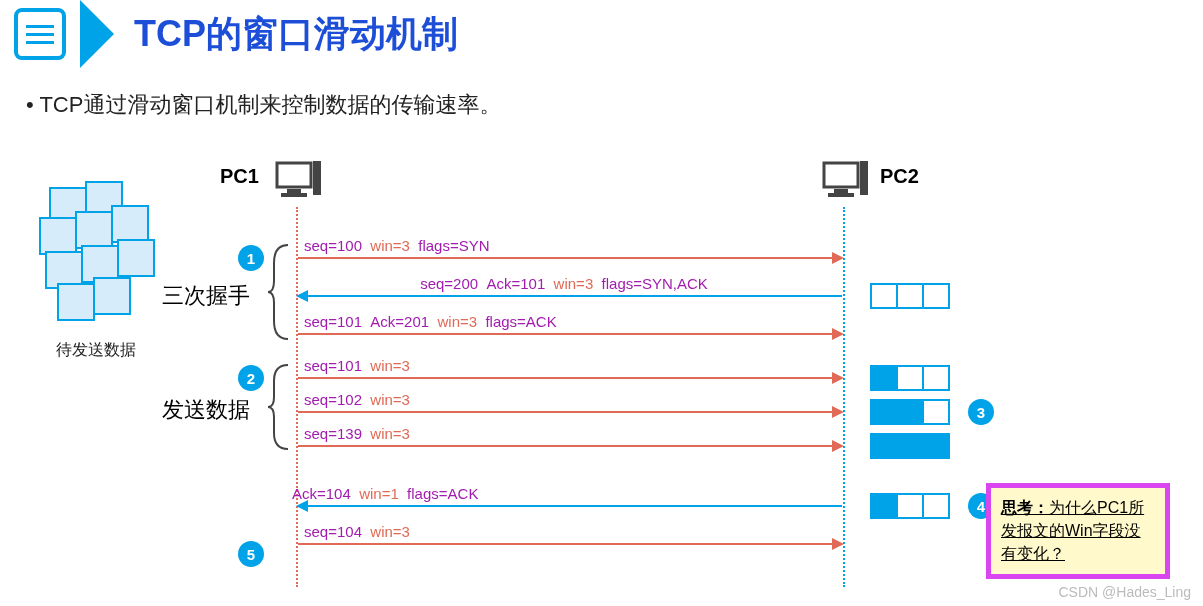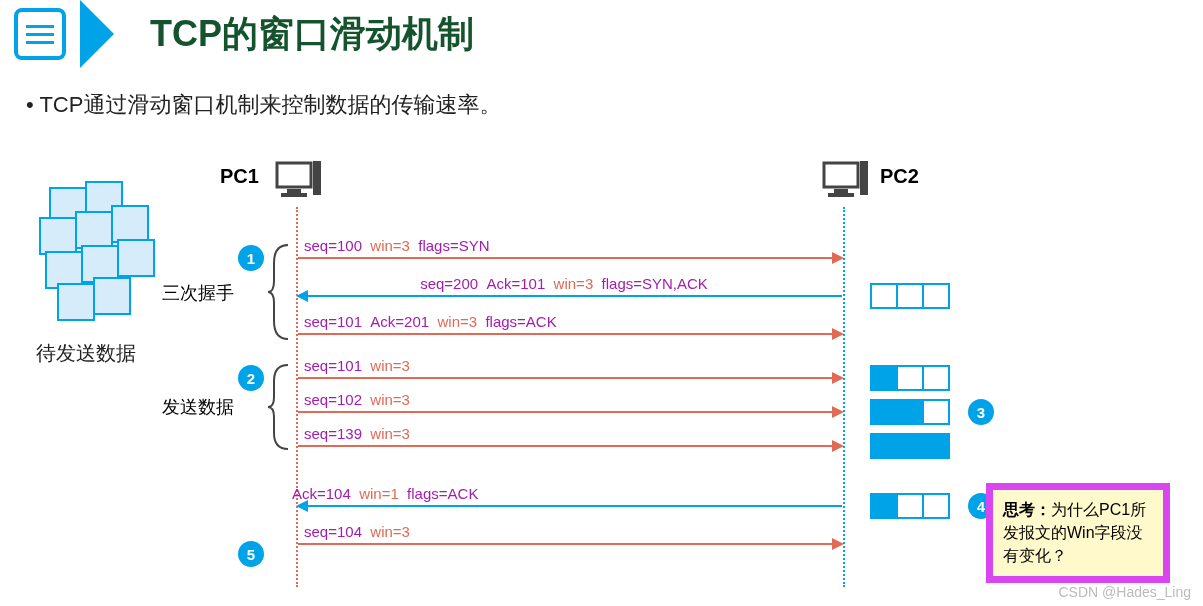--- a/index.html
+++ b/index.html
@@ -4,29 +4,29 @@
 <style>
   * { box-sizing: border-box; margin: 0; padding: 0; }
   body { width: 1203px; height: 606px; font-family: "Microsoft YaHei", Arial, sans-serif; background: #fff; position: relative; overflow: hidden; }
 
   
   .header { display: flex; align-items: center; height: 68px; }
   .header-icon-wrap { display: flex; align-items: center; }
   .doc-icon { width: 52px; height: 52px; border: 4px solid #00a2e8; border-radius: 8px; margin-left: 14px; display:flex; align-items:center; justify-content:center; position:relative;}
   .doc-icon-inner { width: 28px; height: 3px; background:#00a2e8; box-shadow: 0 -8px 0 #00a2e8, 0 8px 0 #00a2e8;}
   .chevron { width: 0; height: 0; border-top: 34px solid transparent; border-bottom: 34px solid transparent; border-left: 34px solid #00a2e8; margin-left: 14px;}
-  .title { font-size: 36px; font-weight: 700; color: #14532d; margin-left: 36px; }
+  .title { font-size: 36px; font-weight: 700; color: #1d4ed8; margin-left: 20px; }
 
   .bullet-row { margin: 22px 0 10px 26px; font-size: 22px; color:#222;}
   .bullet-row::before { content:"• "; }
 
   
   .pending { position:absolute; left: 36px; top: 180px; width: 120px; }
   .pending svg { display:block; }
-  .pending-label { text-align:left; font-size:20px; margin-top:10px; color:#222;}
+  .pending-label { text-align:center; font-size:16px; margin-top:10px; color:#222;}
 
   
   .diagram { position:absolute; left: 170px; top: 165px; width: 1010px; height: 430px; }
 
   .pc-label { position:absolute; font-size: 20px; font-weight:700; }
   .pc1-label { left: 50px; top: 0; text-align: right; }
   .pc2-label { left: 710px; top: 0; }
 
   .computer { position:absolute; }
   .computer svg { display:block; }
@@ -50,30 +50,30 @@
   .arrow-line.red  { background:#e06a56; }
   .arrow-line.blue { background:#00a2e8; }
   .arrow-head { position:absolute; width:0; height:0; top:-5px; }
   .arrow.right .arrow-head { right:-2px; border-top:6px solid transparent; border-bottom:6px solid transparent; border-left:12px solid; }
   .arrow.left  .arrow-head { left:-2px;  border-top:6px solid transparent; border-bottom:6px solid transparent; border-right:12px solid; }
   .arrow.right .arrow-head.red  { border-left-color:#e06a56; }
   .arrow.left  .arrow-head.blue { border-right-color:#00a2e8; }
 
   
   .badge { position:absolute; width:26px; height:26px; border-radius:50%; background:#00a2e8; color:#fff; font-weight:700; font-size:15px; display:flex; align-items:center; justify-content:center; }
-  .phase-label { position:absolute; font-size:18px; }
+  .phase-label { position:absolute; font-size:22px; }
   .bracket { position:absolute; }
 
   
   .buffer { position:absolute; left: 700px; display:flex; }
   .cell { width:28px; height:26px; border:2px solid #00a2e8; background:#fff; margin-right:-2px;}
   .cell.fill { background:#00a2e8; }
 
   
-  .note { position:absolute; left: 816px; top:318px; width: 184px; background:#fff9cc; border:7px solid #d946ef; padding:8px 10px; font-size:16px; line-height:1.45;}
+  .note { position:absolute; left: 816px; top:318px; width: 184px; background:#fff9cc; border:5px solid #d946ef; padding:8px 10px; font-size:16px; line-height:1.45;text-decoration:underline;}
   .note b { font-weight:700; }
 
   .watermark { position:absolute; right: 12px; bottom: 6px; font-size: 14px; color:#bbb; }
 </style>
 </head>
 <body>
 
 <div class="header">
   <div class="header-icon-wrap">
     <div class="doc-icon">

